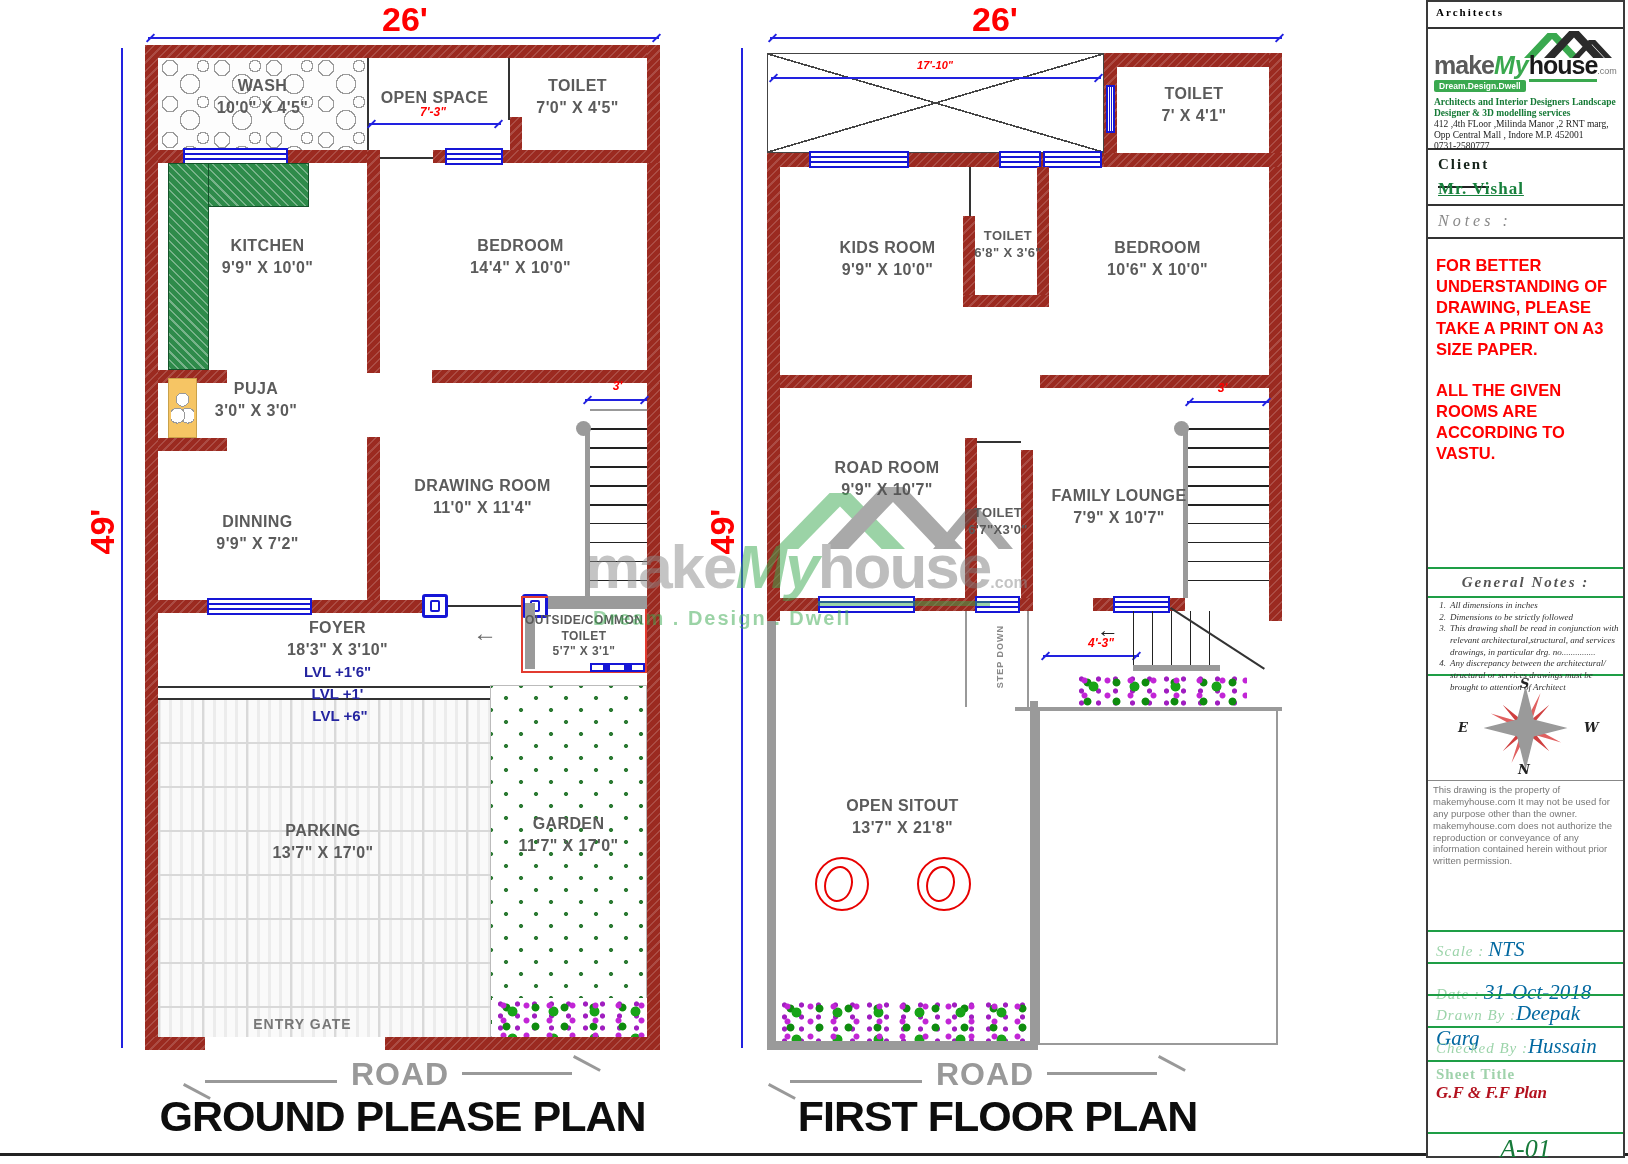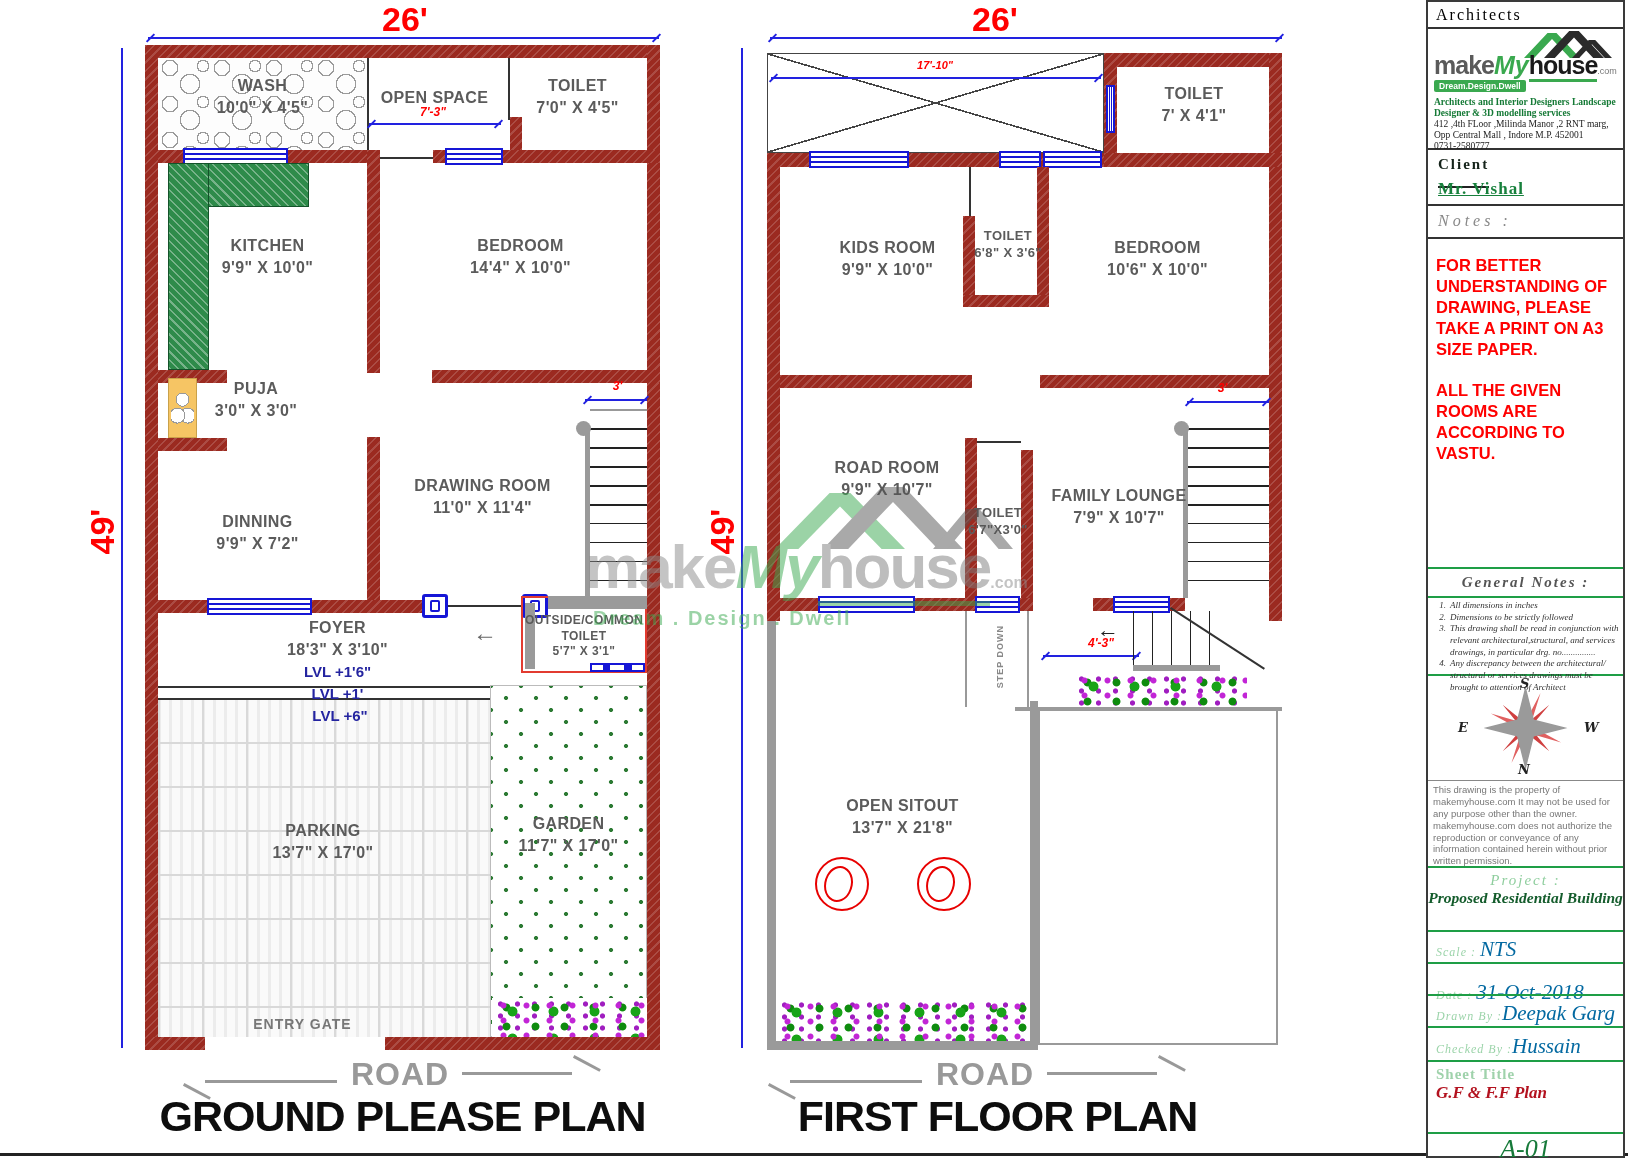--- a/index.html
+++ b/index.html
@@ -77,35 +77,35 @@
   .wm{position:absolute;opacity:.5;pointer-events:none;}
   .pk{position:absolute;bottom:0;clip-path:polygon(0 100%,42% 0,58% 0,100% 100%,82% 100%,50% 24%,18% 100%);}
   .wm-make{color:#8a8a8a;font-weight:bold;font-size:62px;letter-spacing:-2px;}
   .wm-my{color:#3aa94f;font-weight:bold;font-style:italic;font-size:62px;letter-spacing:-2px;}
   .wm-house{color:#7d7d7d;font-weight:bold;font-size:62px;letter-spacing:-2px;}
   .wm-com{color:#8a8a8a;font-size:16px;font-weight:bold;}
   .wm-tag{position:absolute;color:#3aa94f;font-size:20px;font-weight:bold;letter-spacing:2px;}
   
   .sb{position:absolute;left:1426px;top:0;width:199px;height:1158px;border:2px solid #3a3a3a;box-sizing:border-box;background:#fff;font-family:"Liberation Serif", serif;}
   .sb .sec{position:absolute;left:0;width:100%;box-sizing:border-box;}
-  .sb-hdr{font-weight:normal;font-size:16px;letter-spacing:2px;padding:4px 0 2px 8px;border-bottom:2px solid #333;}
+  .sb-hdr{font-weight:bold;font-size:11px;letter-spacing:2px;padding:4px 0 2px 8px;border-bottom:2px solid #333;}
   .g-line-t{border-top:2.5px solid #1e9e46;}
   .firm-green{color:#157a36;font-weight:bold;font-size:9.5px;line-height:1.15;}
   .firm-addr{color:#222;font-size:9.5px;line-height:1.18;}
   .client-lbl{font-weight:bold;font-size:15px;color:#15231a;letter-spacing:2px;border-bottom:2px solid #222;padding-bottom:14px;}
   .client-name{font-weight:bold;font-size:17px;color:#17803c;letter-spacing:1px;text-decoration:underline;}
   .notes-lbl{font-style:italic;font-size:16px;color:#888;letter-spacing:4px;}
   .rednote{color:#f00;font-weight:bold;font-size:16.5px;line-height:1.27;font-family:"Liberation Sans",sans-serif;}
   .gn-hdr{font-style:italic;font-weight:bold;font-size:15px;color:#555;letter-spacing:2px;text-align:center;}
   .gn-item{display:flex;font-style:italic;font-size:9px;color:#333;line-height:1.3;}
   .gn-num{width:16px;text-align:right;margin-right:4px;flex:none;}
   .copy{font-family:"Liberation Sans",sans-serif;font-size:9.5px;color:#777;line-height:1.25;}
   .prj-lbl{font-style:italic;font-size:15px;color:#8fce9e;letter-spacing:2px;text-align:center;}
   .prj-name{font-weight:bold;font-style:italic;font-size:15.5px;color:#145c2c;text-align:center;line-height:1.2;}
-  .row-lbl{font-style:italic;font-size:12px;color:#9cd4aa;letter-spacing:1px;}
+  .row-lbl{font-style:italic;font-size:15px;color:#9cd4aa;letter-spacing:1px;}
   .row-val{font-weight:normal;font-style:italic;font-size:21px;color:#0369a1;}
   .sheet-lbl{font-weight:bold;font-size:15px;color:#9fd2ab;letter-spacing:1px;}
   .sheet-val{font-weight:bold;font-style:italic;font-size:17px;color:#b3121f;}
   .a01{font-style:italic;font-size:26px;color:#177a3a;text-align:center;}
   .star{position:absolute;left:50%;top:50%;}
   .s4{clip-path:polygon(50% 0,60% 40%,100% 50%,60% 60%,50% 100%,40% 60%,0 50%,40% 40%);}
   .s4t{clip-path:polygon(50% 0,54% 45%,100% 50%,54% 55%,50% 100%,46% 55%,0 50%,46% 45%);}
   .cletter{position:absolute;font-family:"DejaVu Serif",serif;font-weight:bold;font-style:italic;font-size:13px;color:#222;}
 </style>
 </head>
@@ -436,24 +436,20 @@
     <div class="star s4t" style="width:66px;height:66px;background:#d04040;transform:translate(-50%,-50%) rotate(45deg);"></div>
     <div class="star s4" style="width:84px;height:84px;background:#9a9a9a;transform:translate(-50%,-50%);"></div>
     <div class="cletter" style="left:92px;top:0px;">S</div>
     <div class="cletter" style="left:30px;top:44px;">E</div>
     <div class="cletter" style="left:156px;top:44px;">W</div>
     <div class="cletter" style="left:90px;top:86px;">N</div>
   </div>
 
   <div class="sec copy" style="top:778px;height:86px;border-top:1.5px solid #888;padding:3px 5px;">This drawing is the property of makemyhouse.com  It may not be used for any purpose other than the owner. makemyhouse.com does not authorize the reproduction or conveyance of any information contained herein without prior written permission.</div>
 
-  <div class="sec g-line-t" style="top:864px;height:64px;padding-top:4px;">
-    <div class="prj-lbl">Project :</div>
-    <div class="prj-name">Proposed Residential Building</div>
-  </div>
 
   <div class="sec g-line-t" style="top:928px;height:32px;padding:5px 8px;">
     <span class="row-lbl">Scale :</span>
     <span class="row-val">NTS</span>
   </div>
   <div class="sec g-line-t" style="top:960px;height:32px;padding:16px 8px;">
     <span class="row-lbl">Date :</span>
     <span class="row-val">31-Oct-2018</span>
   </div>
   <div class="sec g-line-t" style="top:992px;height:32px;padding:5px 8px;">

